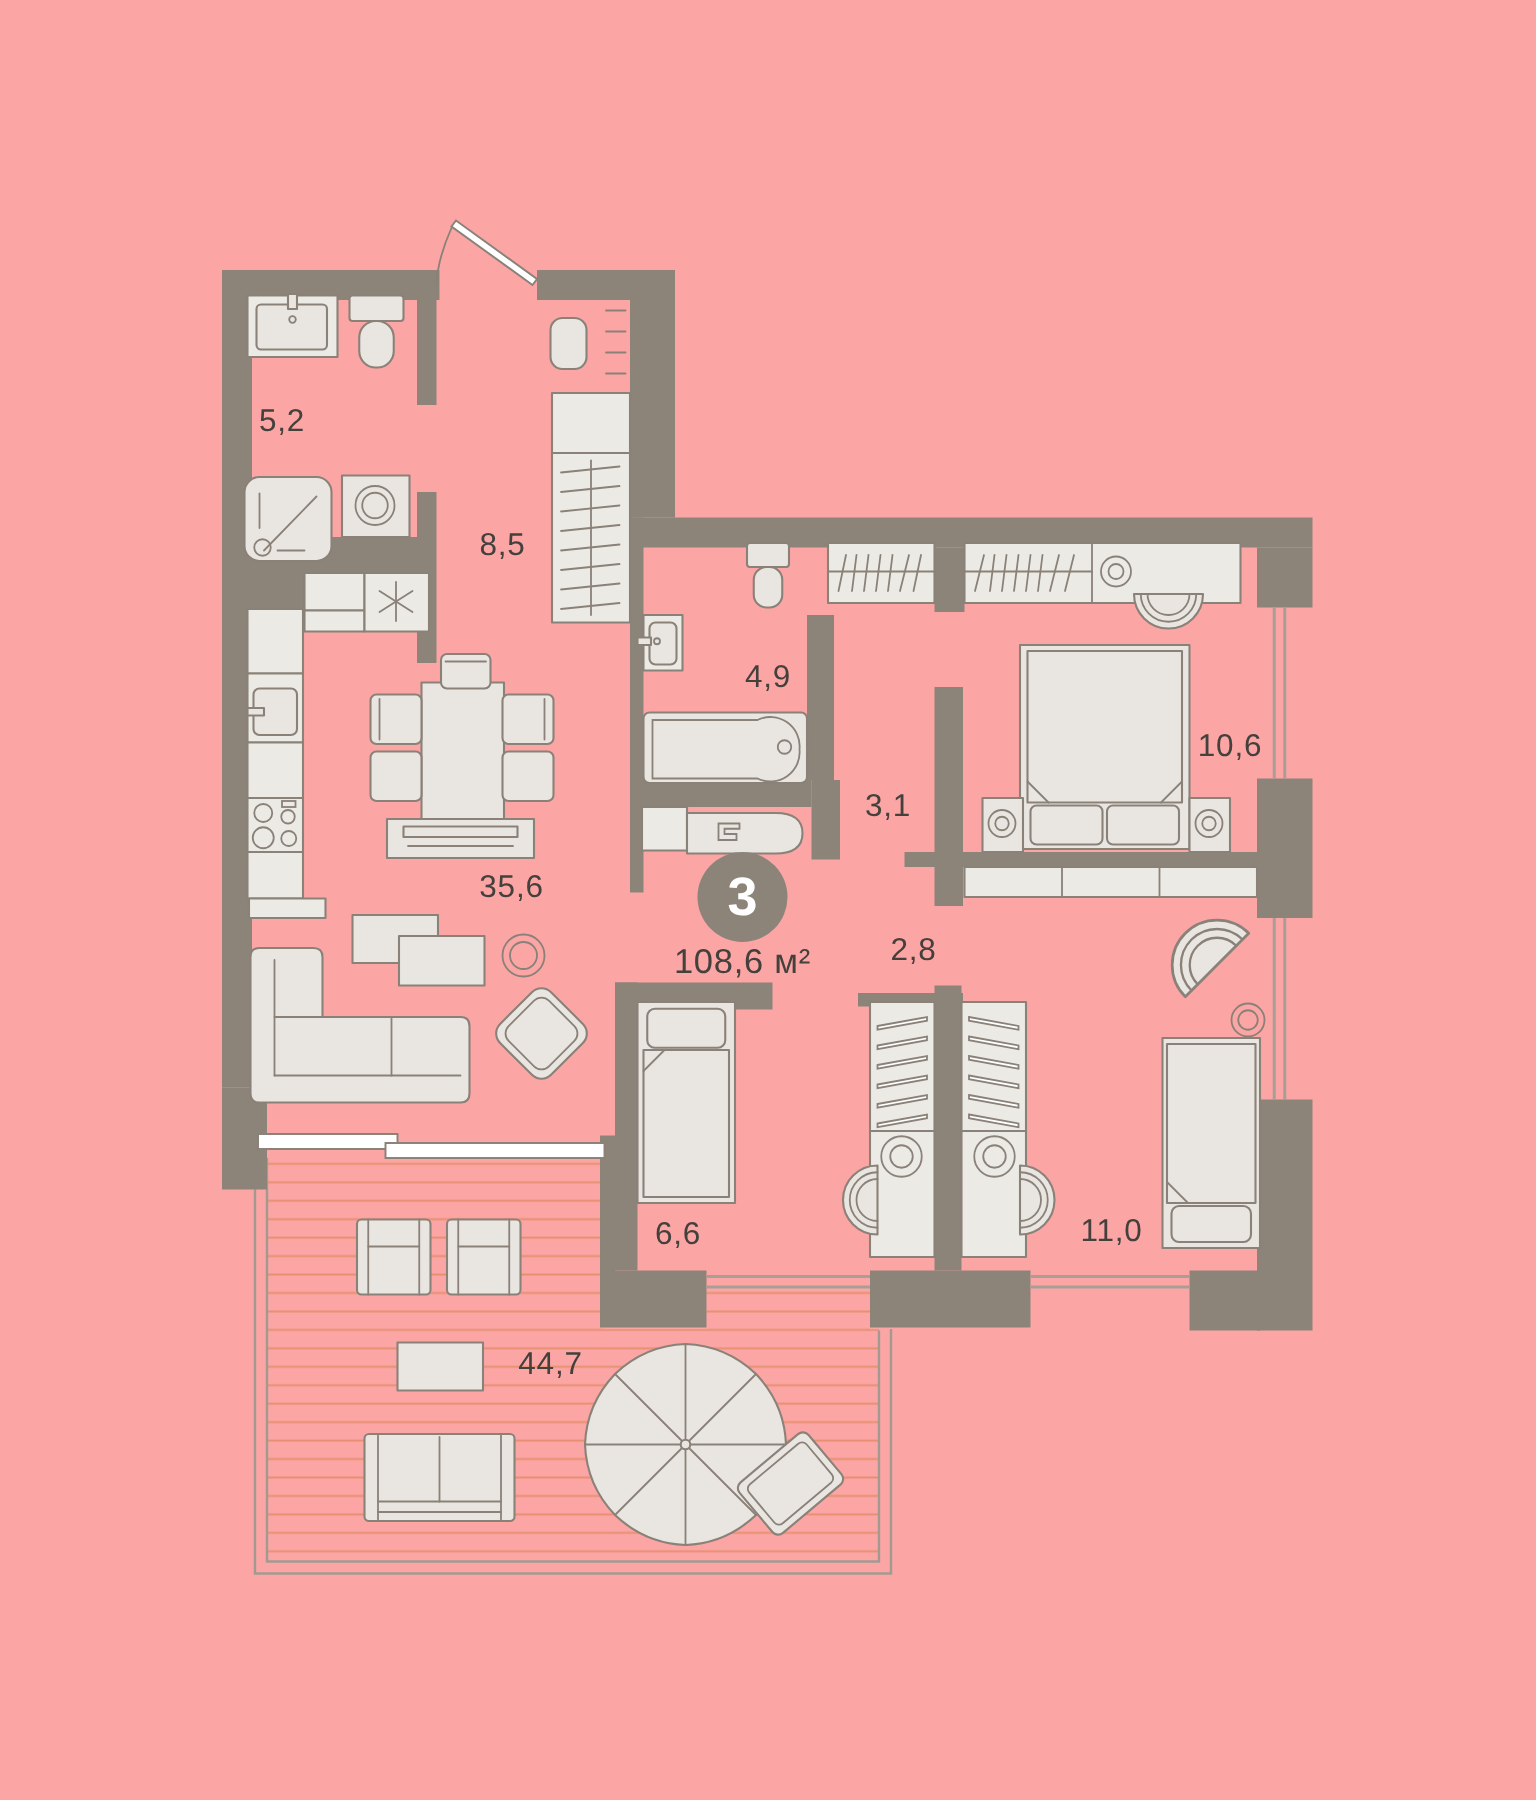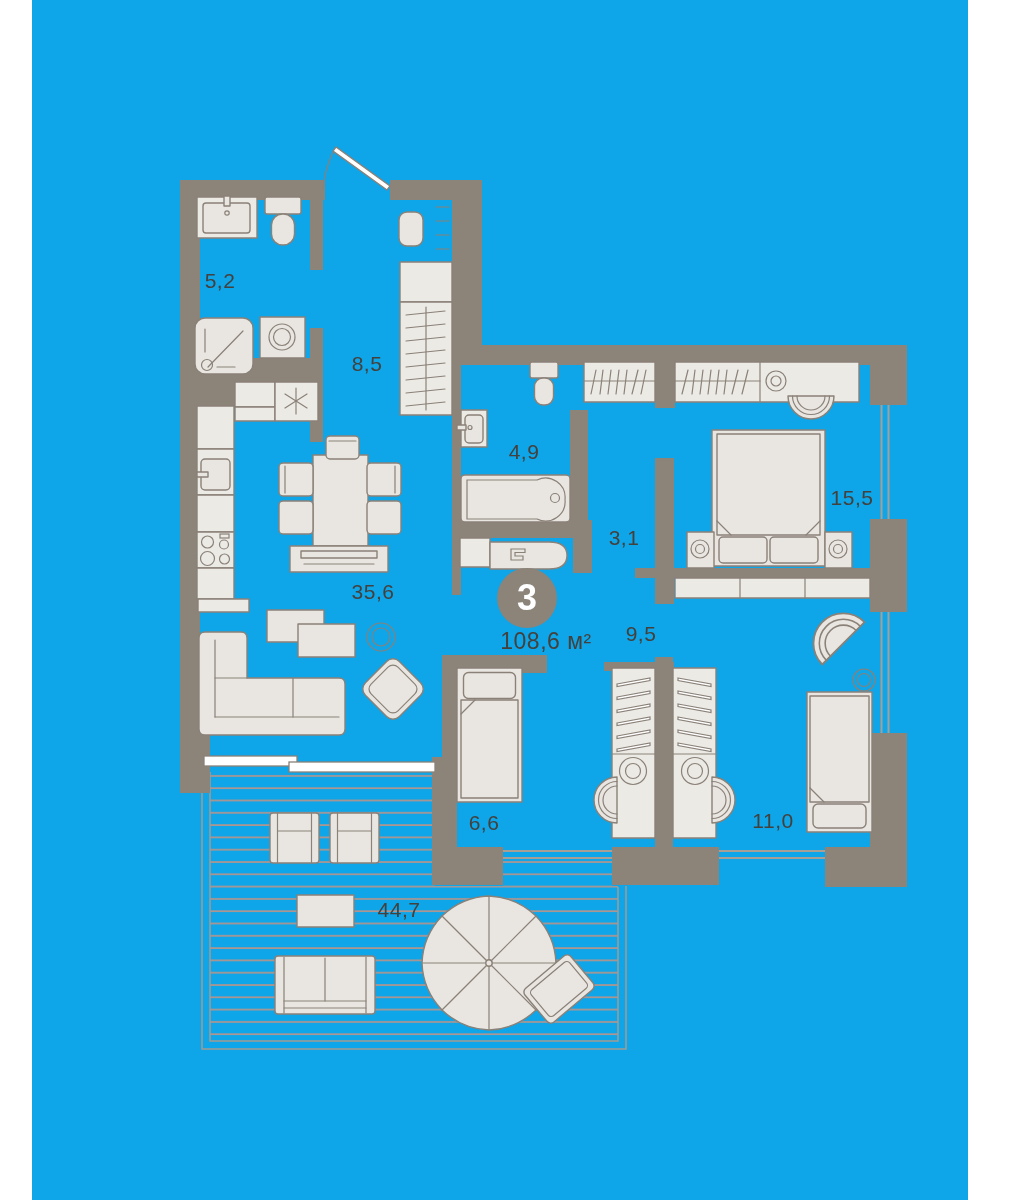--- a/index.html
+++ b/index.html
@@ -1,17 +1,17 @@
 <!DOCTYPE html>
 <html><head>
 <meta charset="utf-8">
 <style>
   html,body{margin:0;padding:0;background:#ffffff;}
-  #canvas{position:relative;width:936px;height:1200px;background:#0ea5e9;overflow:hidden;
-          font-family:"Liberation Sans", sans-serif;margin-left:32px;}
+  #canvas{position:relative;width:1024px;height:1200px;background:#fca5a5;overflow:hidden;
+          font-family:"Liberation Sans", sans-serif;}
   #plan-svg{position:absolute;left:0;top:0;}
   .wall{fill:#8C8379;stroke:none;}
   .furn{fill:#E9E6E1;stroke:#8A8178;stroke-width:1.4;stroke-linejoin:round;stroke-linecap:round;}
   .lite{fill:#ECEAE5;stroke:#8A8178;stroke-width:1.4;stroke-linejoin:round;}
   .thin{fill:none;stroke:#8A8178;stroke-width:1.2;stroke-linecap:round;}
   .win{stroke:#A79F96;stroke-width:2;fill:none;}
   .tline{stroke:#A29A91;stroke-width:1.6;fill:none;}
   .white{fill:#ffffff;stroke:#8A8178;stroke-width:1.3;}
   .room-label{position:absolute;transform:translate(-50%,-50%);font-size:21px;color:#44413D;
               letter-spacing:0.5px;white-space:nowrap;}
@@ -332,27 +332,27 @@
     </g>
     <g transform="rotate(-40 527 989)">
       <rect class="furn" x="497" y="967" width="60" height="44" rx="5"></rect>
       <rect class="thin" x="502" y="972" width="50" height="34" rx="4"></rect>
     </g>
   </g>
 </svg>
 
 <div class="room-label" style="left:188px;top:281px">5,2</div>
 <div class="room-label" style="left:335px;top:364px">8,5</div>
-<div class="room-label" style="left:492px;top:452px">4,9</div>
+<div class="room-label" style="left:512px;top:452px">4,9</div>
 <div class="room-label" style="left:592px;top:538px">3,1</div>
-<div class="room-label" style="left:820px;top:498px">15,5</div>
+<div class="room-label" style="left:820px;top:498px">10,6</div>
 <div class="room-label" style="left:341px;top:592px">35,6</div>
-<div class="room-label" style="left:609px;top:634px">9,5</div>
+<div class="room-label" style="left:609px;top:634px">2,8</div>
 <div class="room-label" style="left:452px;top:823px">6,6</div>
 <div class="room-label" style="left:741px;top:821px">11,0</div>
 <div class="room-label" style="left:367px;top:910px">44,7</div>
 
 <div class="badge" style="left:495px;top:598px">
   <span>3</span>
 </div>
-<div class="total-area" style="left:514px;top:641px">108,6 м²</div>
+<div class="total-area" style="left:495px;top:641px">108,6 м²</div>
 
 </div>
 
 </body></html>

